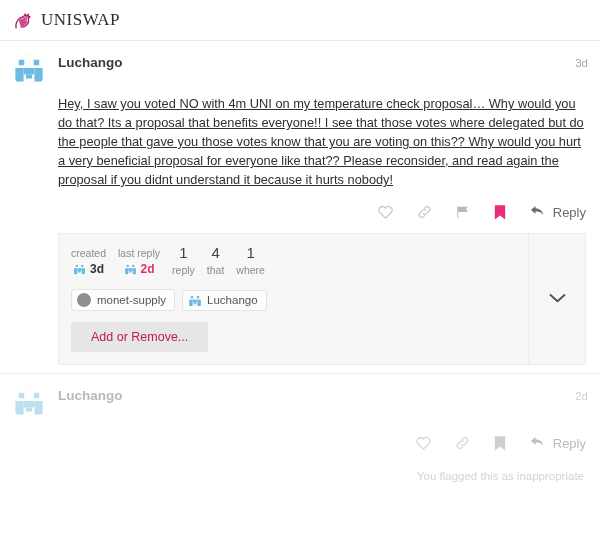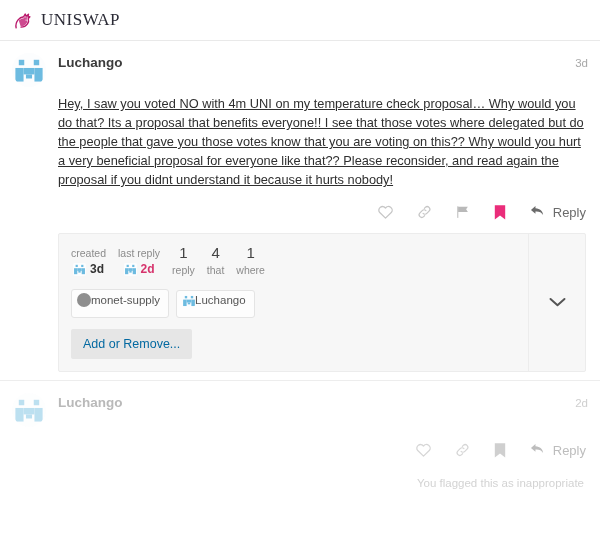--- a/index.html
+++ b/index.html
@@ -187,45 +187,46 @@
   }
   .participants {
     display: flex;
     align-items: center;
     gap: 7px;
     margin-top: 12px;
   }
   .chip {
     display: inline-flex;
     align-items: center;
+    gap: 6px;
     background: #fdfdfd;
     border: 1px solid #e4e4e4;
     border-radius: 3px;
-    padding: 3px 8px 10px 5px;
+    padding: 3px 8px 3px 5px;
     font-size: 11.5px;
     color: #555;
     cursor: pointer;
   }
   .chip .dot {
     width: 14px;
     height: 14px;
     border-radius: 50%;
     background: #8e8e8e;
     display: inline-block;
   }
   .addrem {
     margin-top: 11px;
     display: inline-block;
     background: #e6e6e6;
     border: none;
     border-radius: 2px;
     font-family: "Liberation Sans", sans-serif;
     font-size: 12.5px;
-    color: #0369a1;
-    padding: 8px 12px;
+    color: #be185d;
+    padding: 8px 20px;
     cursor: pointer;
   }
   .tm-toggle {
     flex: 0 0 56px;
     border-left: 1px solid #ececec;
     display: flex;
     align-items: center;
     justify-content: center;
     cursor: pointer;
   }

